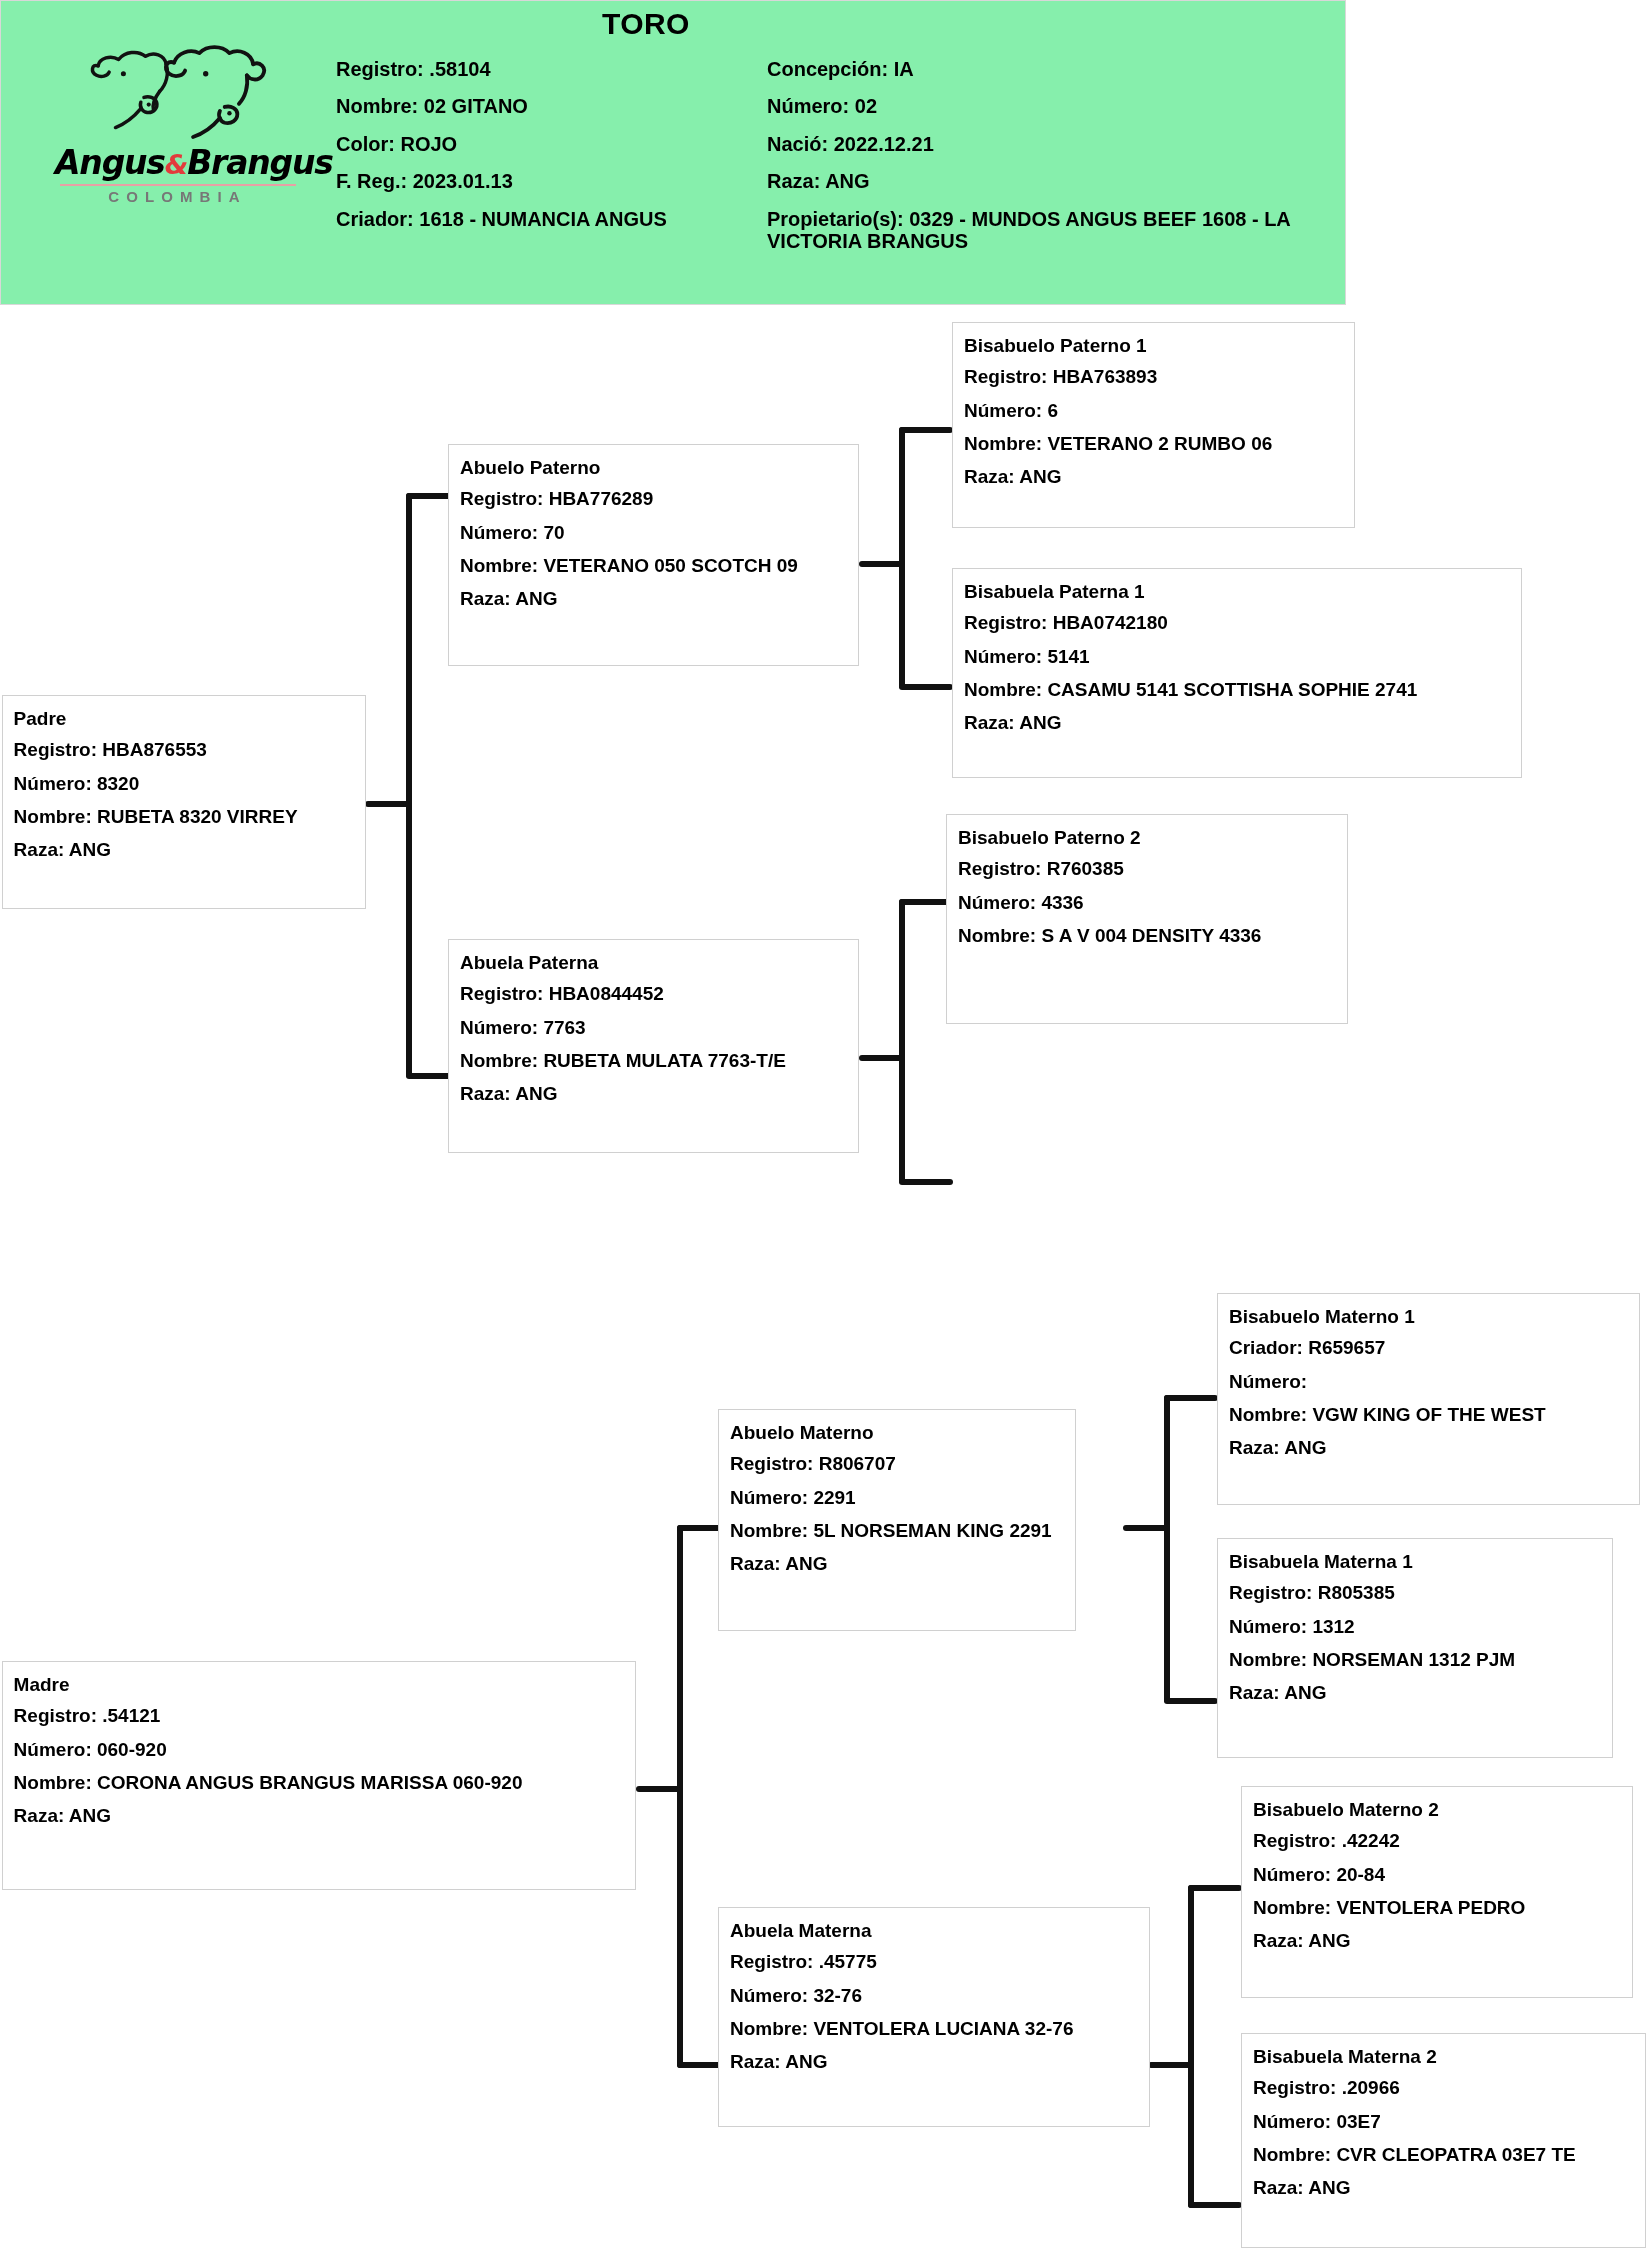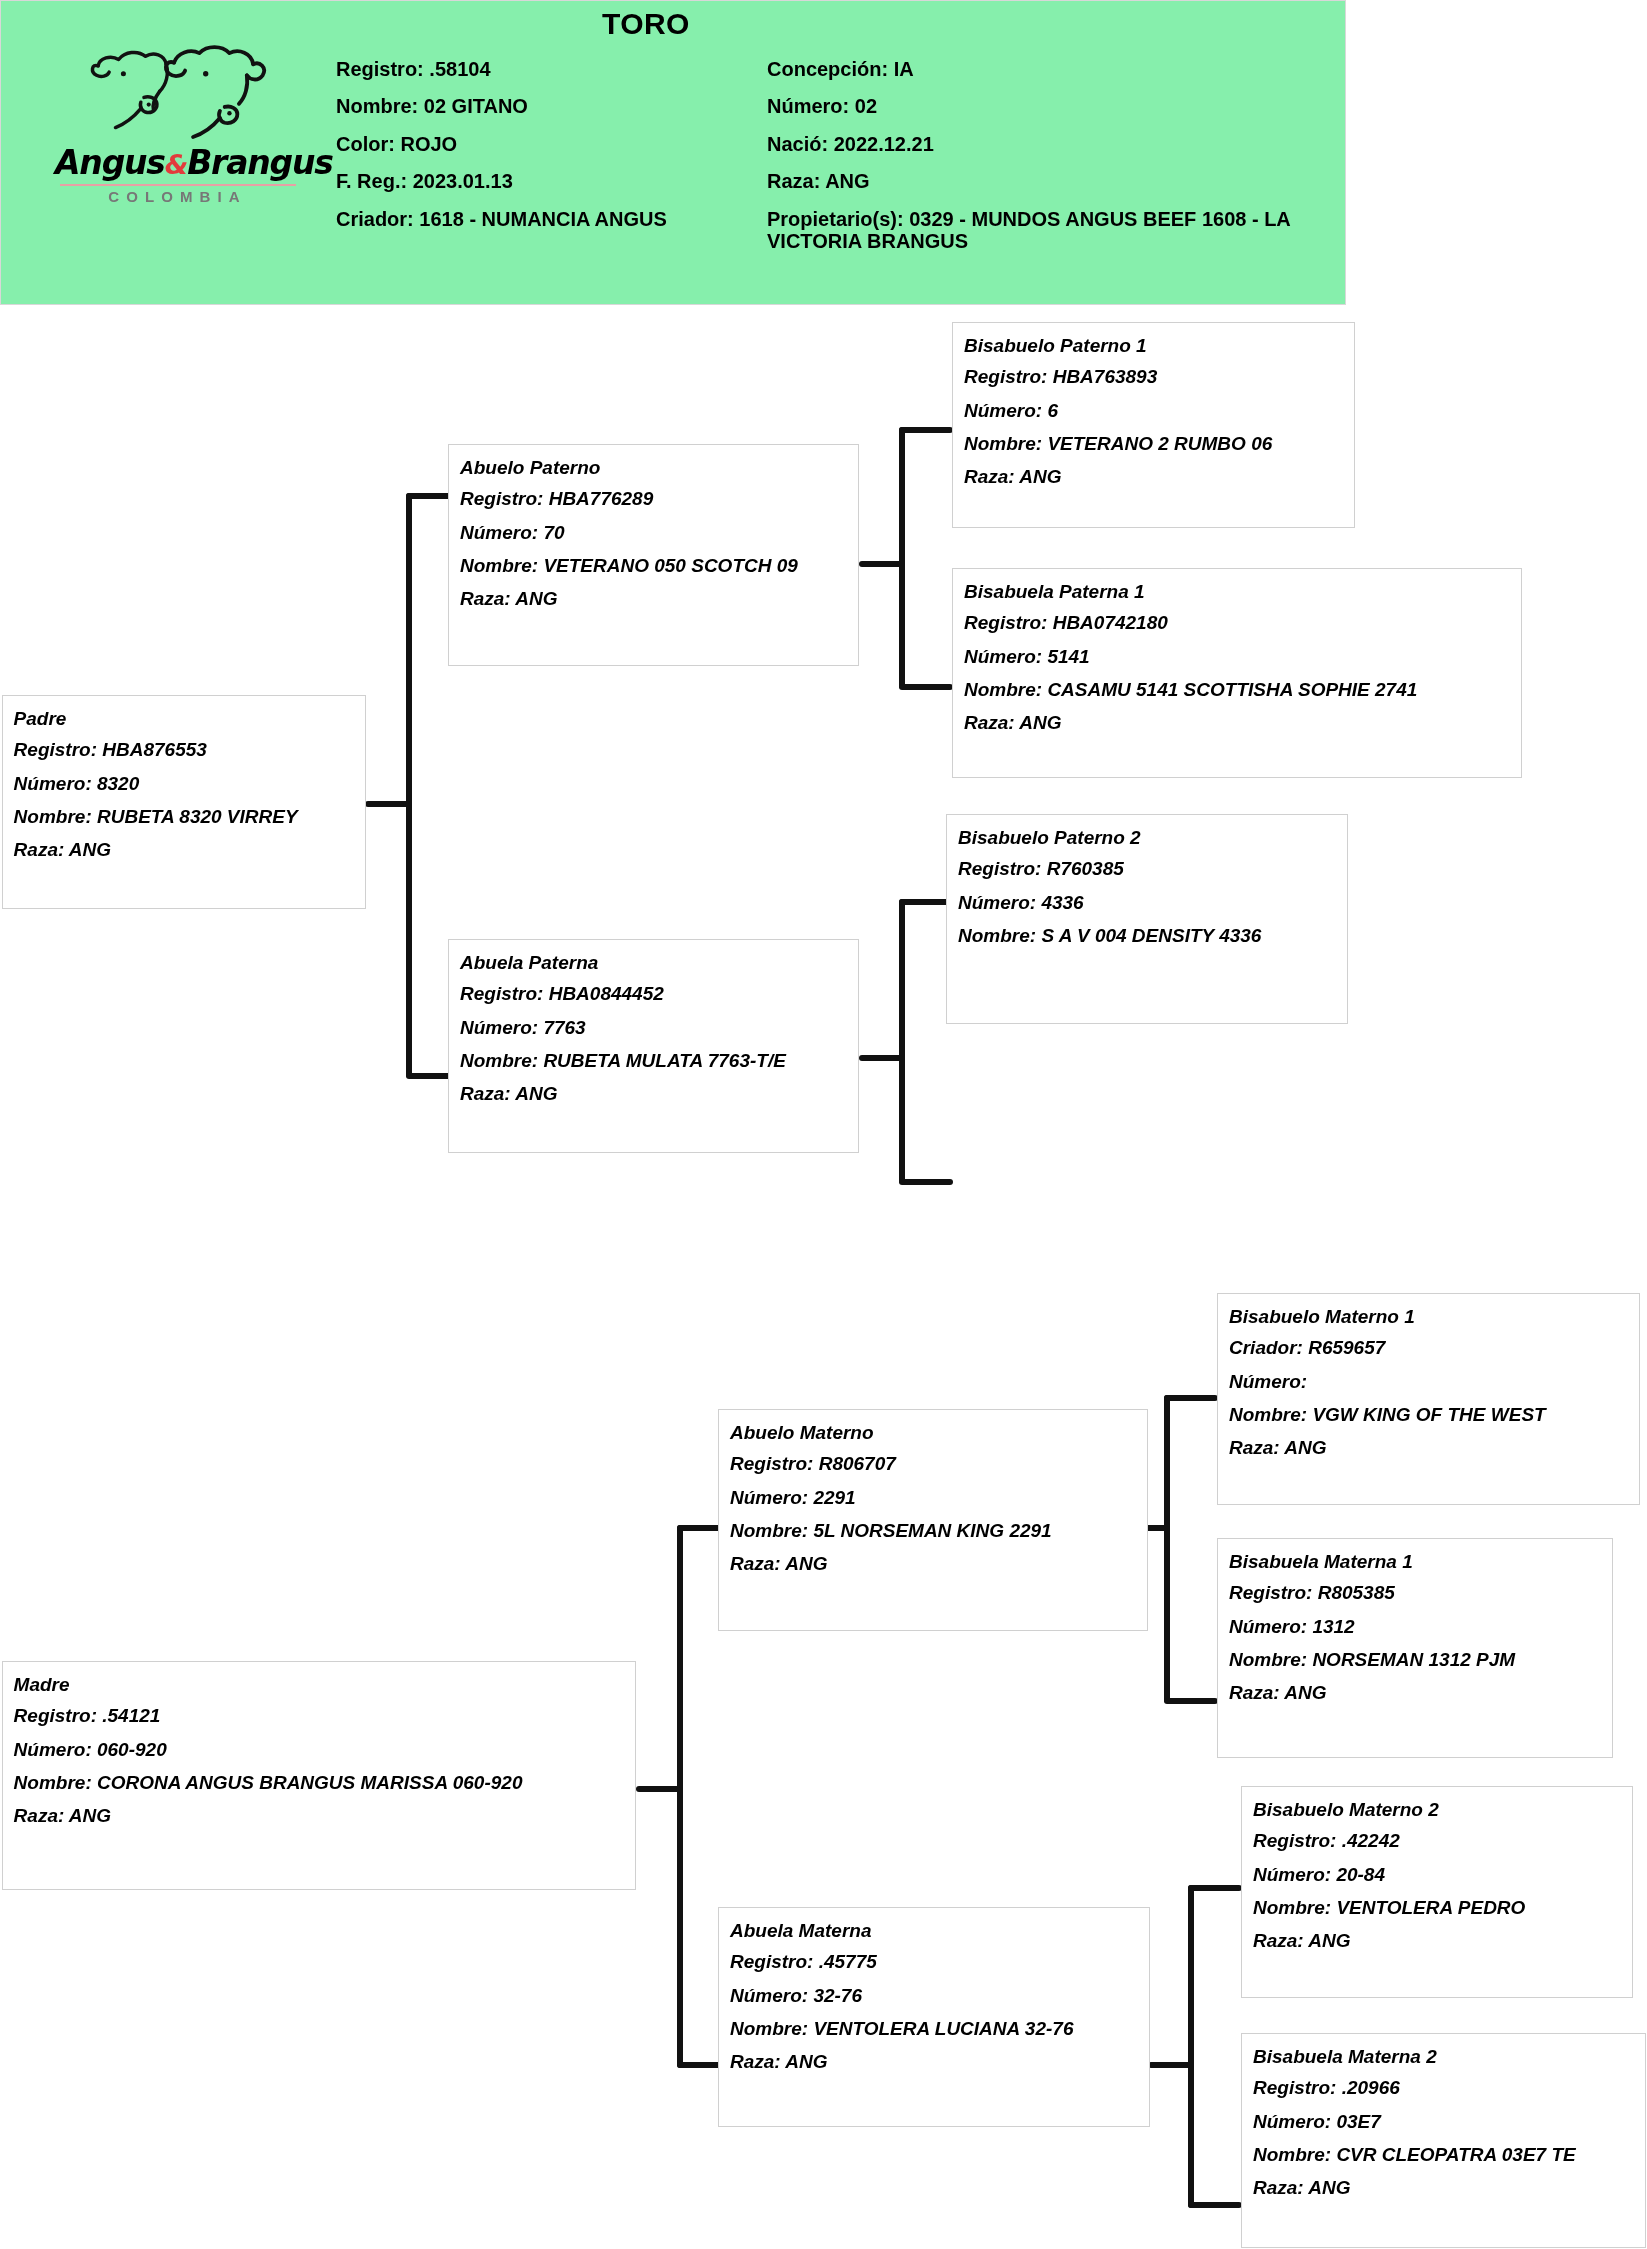--- a/index.html
+++ b/index.html
@@ -90,21 +90,20 @@
   
   .node {
     position: absolute;
     box-sizing: border-box;
     border: 1.6px solid #d0d0d0;
     background: #ffffff;
     padding: 9.5px 11px 8px 11px;
     font-size: 19px;
     font-weight: bold;
     line-height: 1.0;
-    font-style: italic;
   }
   .node .title { margin: 3.2px 0 12.7px 0; }
   .node .line  { margin: 0 0 14.2px 0; white-space: nowrap; }
   .node .line:last-child { margin-bottom: 3.2px; }
 
   
   .conn {
     position: absolute;
     background: #111111;
     border-radius: 3.2px;
@@ -247,21 +246,21 @@
 
 
   <div class="node" style="left:1.6px; top:1661px; width:634px; height:229px;">
     <div class="title">Madre</div>
     <div class="line">Registro: .54121</div>
     <div class="line">Número: 060-920</div>
     <div class="line">Nombre:  CORONA ANGUS BRANGUS MARISSA 060-920</div>
     <div class="line">Raza: ANG</div>
   </div>
 
-  <div class="node" style="left:718px; top:1409px; width:430px; height:222px;">
+  <div class="node" style="left:718px; top:1409px; width:358px; height:222px;">
     <div class="title">Abuelo Materno</div>
     <div class="line">Registro: R806707</div>
     <div class="line">Número: 2291</div>
     <div class="line">Nombre: 5L NORSEMAN KING 2291</div>
     <div class="line">Raza: ANG</div>
   </div>
 
   <div class="node" style="left:718px; top:1907px; width:432px; height:220px;">
     <div class="title">Abuela Materna</div>
     <div class="line">Registro: .45775</div>

